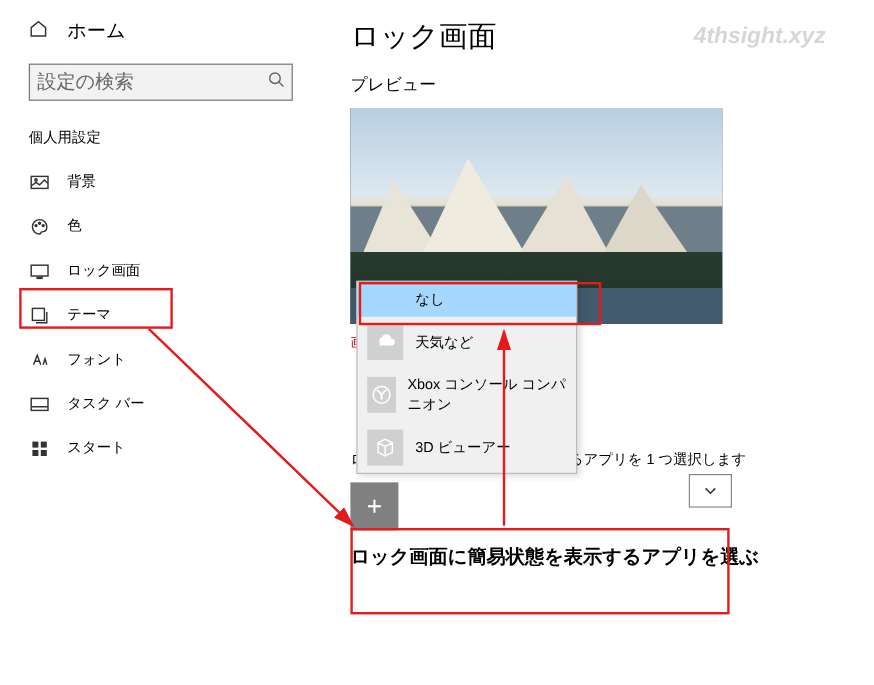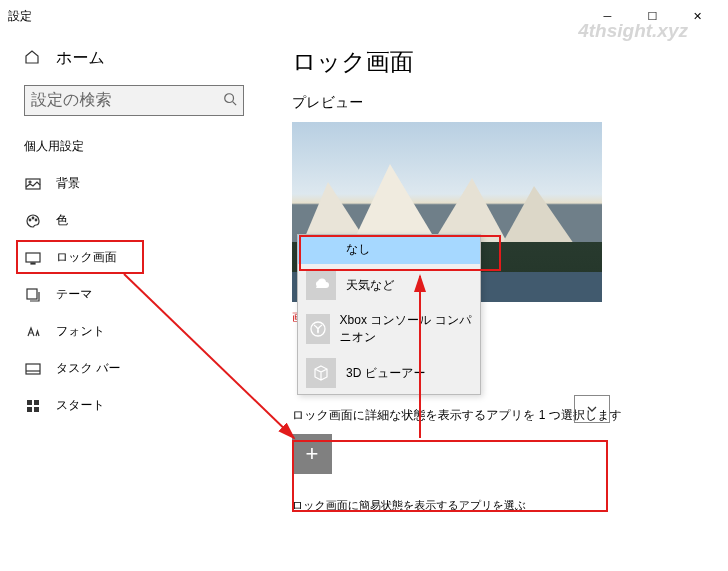--- a/index.html
+++ b/index.html
@@ -40,40 +40,32 @@
   
   .flyout { position: absolute; left: 297px; top: 234px; width: 184px; background: #f0f0f0; border: 1px solid #bbb; box-shadow: 2px 2px 6px rgba(0,0,0,0.15); }
   .fly-item { display: flex; align-items: center; padding: 6px 8px; font-size: 12px; }
   .fly-item.sel { background: #a6d8ff; }
   .fly-item .app-icon { width: 30px; height: 30px; background: #d0d0d0; margin-right: 10px; display:flex; align-items:center; justify-content:center; color:#fff; font-size:14px; }
   .fly-item.sel .spacer { width:30px; margin-right:10px; }
   .dropdown-stub { position: absolute; left: 574px; top: 395px; width: 36px; height: 28px; border: 1px solid #888; display:flex; align-items:center; justify-content:center; font-size:10px; }
   
   .opt-text { font-size: 12px; margin-top: 82px; margin-bottom: 10px; }
   .plus-btn { width: 40px; height: 40px; background: #808080; color: #fff; display:flex; align-items:center; justify-content:center; font-size: 22px; }
-  .opt2-text { font-size: 11px; margin-top: 24px; }
+  .opt2-text { font-size: 16px; margin-top: 12px; font-weight: bold; }
   
   .redbox { position: absolute; border: 2px solid #e21b1b; pointer-events: none; }
   svg.arrows { position:absolute; top:0; left:0; pointer-events:none; }
   .icon svg { width:16px; height:16px; }
 </style>
 </head>
 <body>
 
 <div class="window">
   <div class="watermark">4thsight.xyz</div>
 
-  <div class="titlebar">
-    <span class="title">設定</span>
-    <div class="win-controls">
-      <div class="win-btn">─</div>
-      <div class="win-btn">☐</div>
-      <div class="win-btn">✕</div>
-    </div>
-  </div>
 
   <div class="content">
 
     <div class="sidebar">
       <div class="home-row">
         <span class="icon">
           <svg viewBox="0 0 16 16" fill="none" stroke="#333" stroke-width="1.2">
               <path d="M2 7 L8 2 L14 7 V14 H2 Z"></path>
             </svg>
         </span>

